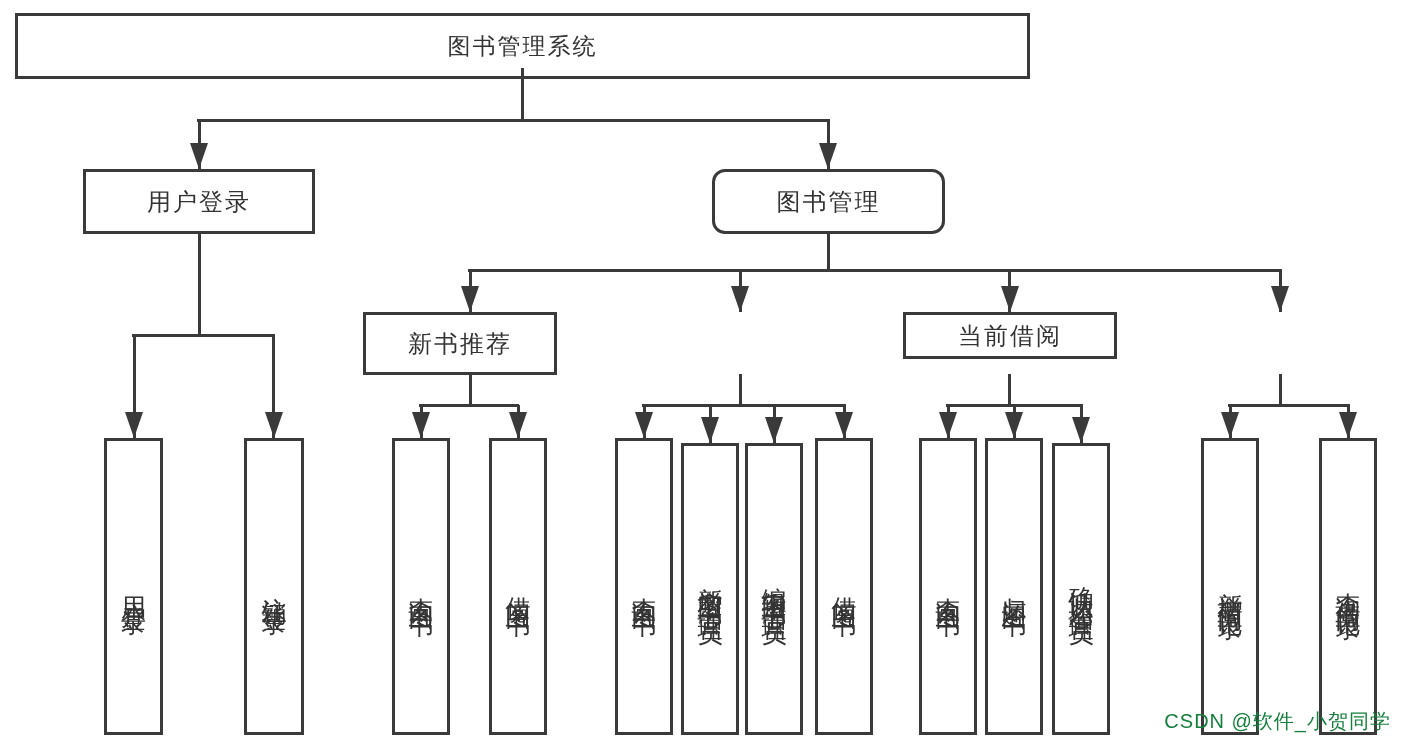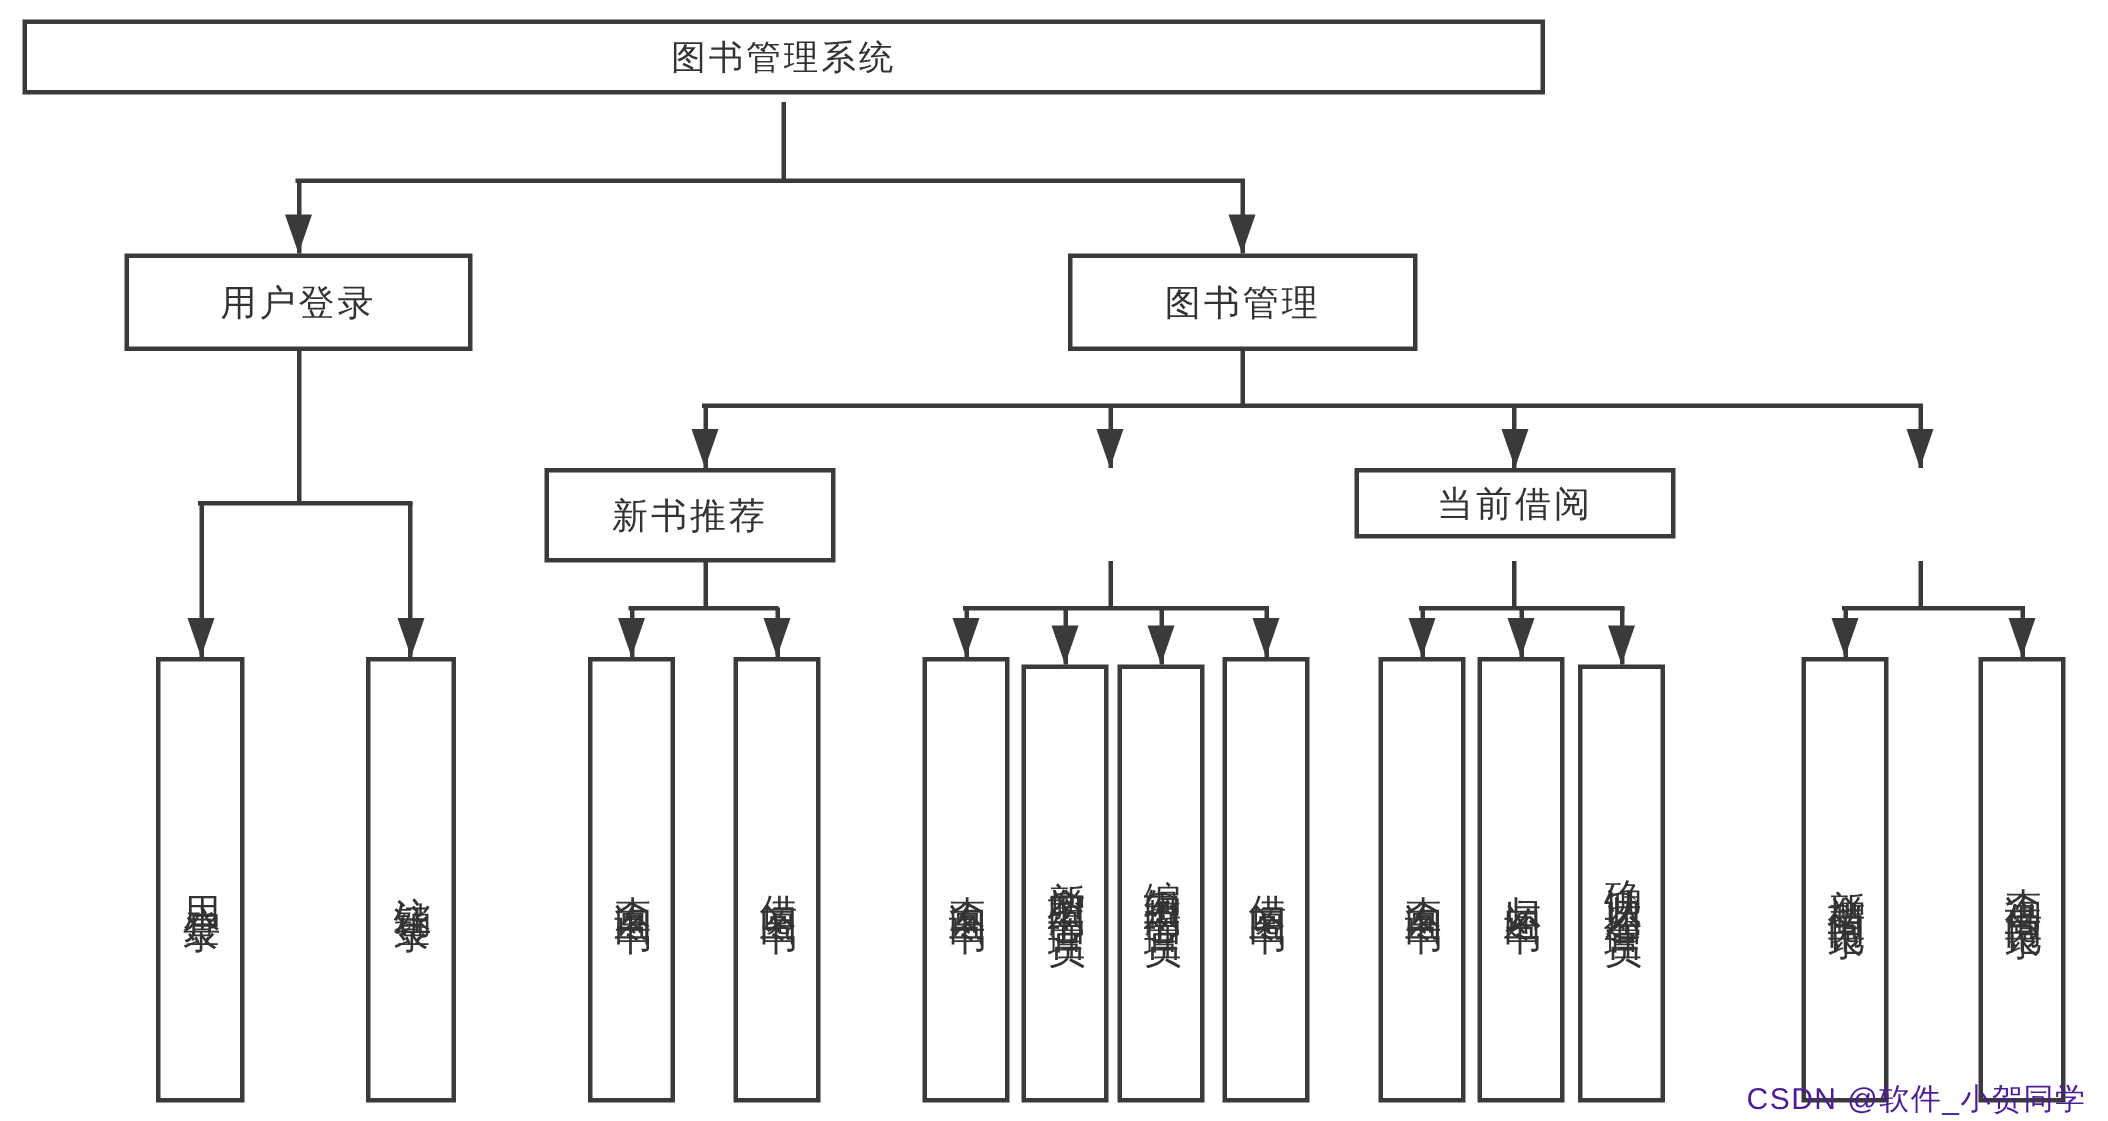--- a/index.html
+++ b/index.html
@@ -15,35 +15,35 @@
   .root-label{font-size:23px;letter-spacing:2px;color:#333;}
   .vbox .vlabel{
     writing-mode:vertical-rl;text-orientation:mixed;
     font-size:25px;letter-spacing:5px;line-height:1;color:#333;white-space:nowrap;
   }
   .lv{position:absolute;width:3px;background:#3a3a3a;}
   .lh{position:absolute;height:3px;background:#3a3a3a;}
   .tri{position:absolute;width:0;height:0;
     border-left:9px solid transparent;border-right:9px solid transparent;
     border-top:26px solid #3a3a3a;}
-  .wm{position:absolute;right:14px;bottom:1px;font-size:20px;color:#4c1d95;letter-spacing:1px;}
+  .wm{position:absolute;right:14px;bottom:12px;font-size:20px;color:#15803d;letter-spacing:1px;}
 </style>
 </head>
 <body>
 
 <div class="canvas">
 
-  <div class="box" style="left:15px;top:13px;width:1015px;height:50px;">
+  <div class="box" style="left:15px;top:13px;width:1015px;height:66px;">
     <span class="root-label">图书管理系统</span>
   </div>
 
   <div class="box" style="left:83px;top:169px;width:232px;height:65px;">
     <span class="hlabel">用户登录</span>
   </div>
-  <div class="box" style="left:712px;top:169px;width:233px;height:65px;">
+  <div class="box" style="left:712px;top:169px;width:233px;height:65px;border-radius:13px;">
     <span class="hlabel">图书管理</span>
   </div>
 
   <div class="box" style="left:363px;top:312px;width:194px;height:63px;">
     <span class="hlabel">新书推荐</span>
   </div>
   <div class="box" style="left:903px;top:312px;width:214px;height:47px;">
     <span class="hlabel">当前借阅</span>
   </div>
 

